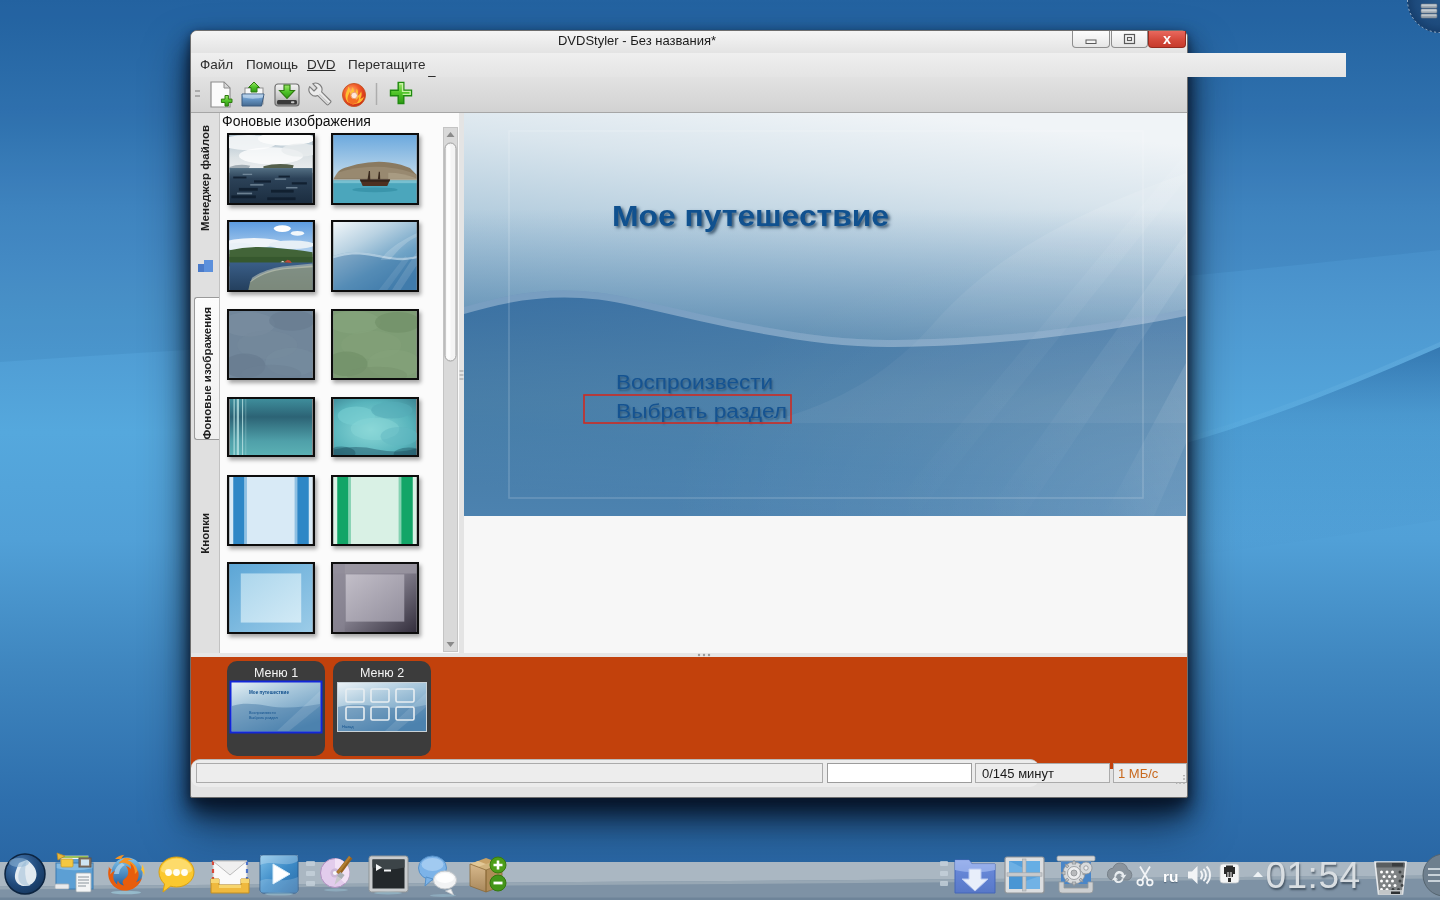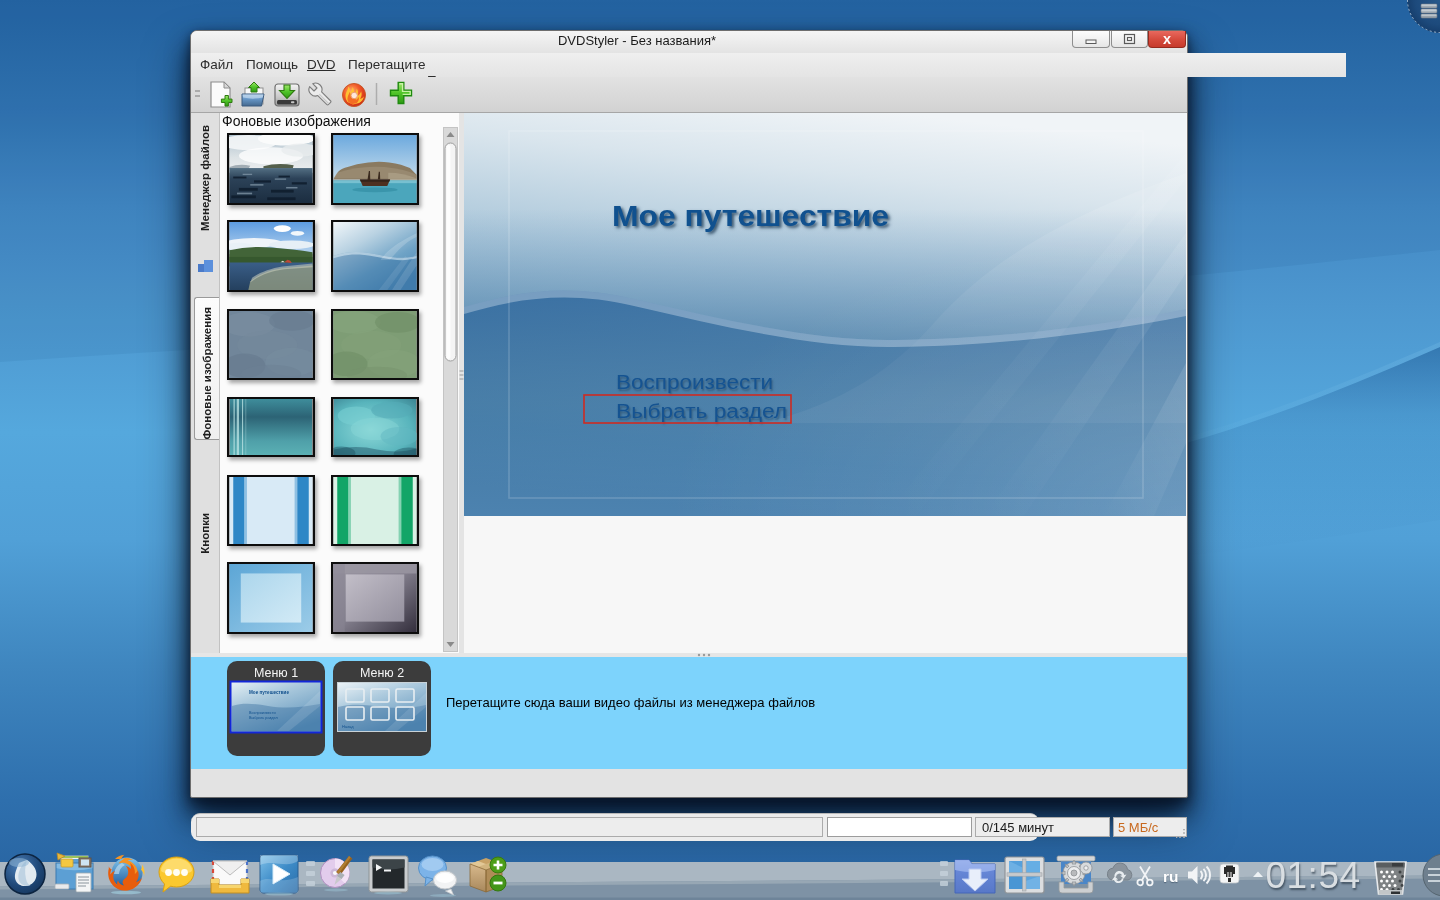--- a/index.html
+++ b/index.html
@@ -21,22 +21,22 @@
   .mitem { position:absolute; top:4px; }
   #toolbar { position:absolute; left:0; top:46px; width:996px; height:36px;
              background:linear-gradient(#E2E2E2,#D2D2D2); border-bottom:1px solid #A6A6A6; }
   #content { position:absolute; left:0; top:82px; width:996px; height:540px; background:#E4E4E4; }
   #tabstrip { position:absolute; left:0; top:0; width:28px; height:540px; background:#E0E0E0; }
   .vtext { writing-mode:vertical-rl; transform:rotate(180deg); font-size:11.5px; font-weight:bold; color:#1e1e1e; white-space:nowrap; }
   #panel { position:absolute; left:28px; top:0; width:240px; height:540px; background:#FBFBFB; border-left:1px solid #C2C2C2; }
   #vsplit { position:absolute; left:268px; top:0; width:5px; height:540px; background:#E4E4E4; }
   #editor { position:absolute; left:273px; top:0; width:723px; height:540px; background:#F7F7F7; }
   #hsash { position:absolute; left:0; top:622px; width:996px; height:4px; background:#E6E6E6; }
-  #bottom { position:absolute; left:0; top:626px; width:996px; height:112px; background:#7dd3fc; }
-  #statusbar { position:absolute; left:0; top:782px; width:848px; height:28px;
+  #bottom { position:absolute; left:0; top:626px; width:996px; height:112px; background:#c2410c; }
+  #statusbar { position:absolute; left:0; top:728px; width:848px; height:28px;
                background:#ECECEC; border-top:1px solid #B9B9B9; font-size:13px; color:#1a1a1a;border-radius:9px; }
   .sfield { position:absolute; top:3px; height:20px; border:1px solid #ABABAB; background:#EDEDED; }
   #taskbar { position:absolute; left:0; top:845px; width:1440px; height:55px; }
   .thumb { position:absolute; border:2px solid #0d0d0d; box-shadow:2px 3px 4px rgba(0,0,0,.35); background:#888; }
 </style>
 </head>
 <body>
 <svg id="wall" viewBox="0 0 1440 900" preserveAspectRatio="none">
   <defs>
     <linearGradient id="wbase" x1="0" y1="0" x2="0" y2="1">
@@ -490,30 +490,29 @@
       <g fill="none" stroke="#E8EEF2" stroke-width="1.6">
         <rect x="13" y="28" width="18" height="13" rx="1.5"></rect>
         <rect x="38" y="28" width="18" height="13" rx="1.5"></rect>
         <rect x="63" y="28" width="18" height="13" rx="1.5"></rect>
         <rect x="13" y="46" width="18" height="13" rx="1.5"></rect>
         <rect x="38" y="46" width="18" height="13" rx="1.5"></rect>
         <rect x="63" y="46" width="18" height="13" rx="1.5"></rect>
       </g>
       <text x="9" y="66.5" font-size="4px" fill="#10508C">Назад</text>
     </svg>
-    <div style="position:absolute; left:255px; top:38px; font-size:13px; color:#000;">Перетащите сюда ваши видео файлы из менеджера файлов</div>
   </div>
   <div id="statusbar">
     <div class="sfield" style="left:5px; width:627px;"></div>
     <div class="sfield" style="left:636px; width:145px; background:#FFFFFF; border-color:#9C9C9C;"></div>
     <div class="sfield" style="left:784px; width:135px;">
         <span style="position:absolute; left:6px; top:2px;">0/145 минут</span>
       </div>
     <div class="sfield" style="left:922px; width:74px;">
-        <span style="position:absolute; left:4px; top:2px; color:#C8691E;">5 МБ/с</span>
+        <span style="position:absolute; left:4px; top:2px; color:#C8691E;">1 МБ/с</span>
       </div>
     <svg width="10" height="10" viewBox="0 0 10 10" style="position:absolute; left:985px; top:15px;">
         <g fill="#AFAFAF">
           <circle cx="8" cy="8" r="1"></circle>
           <circle cx="8" cy="4" r="1"></circle>
           <circle cx="4" cy="8" r="1"></circle>
           <circle cx="8" cy="0.5" r="1"></circle>
           <circle cx="0.5" cy="8" r="1"></circle>
         </g>
       </svg>

